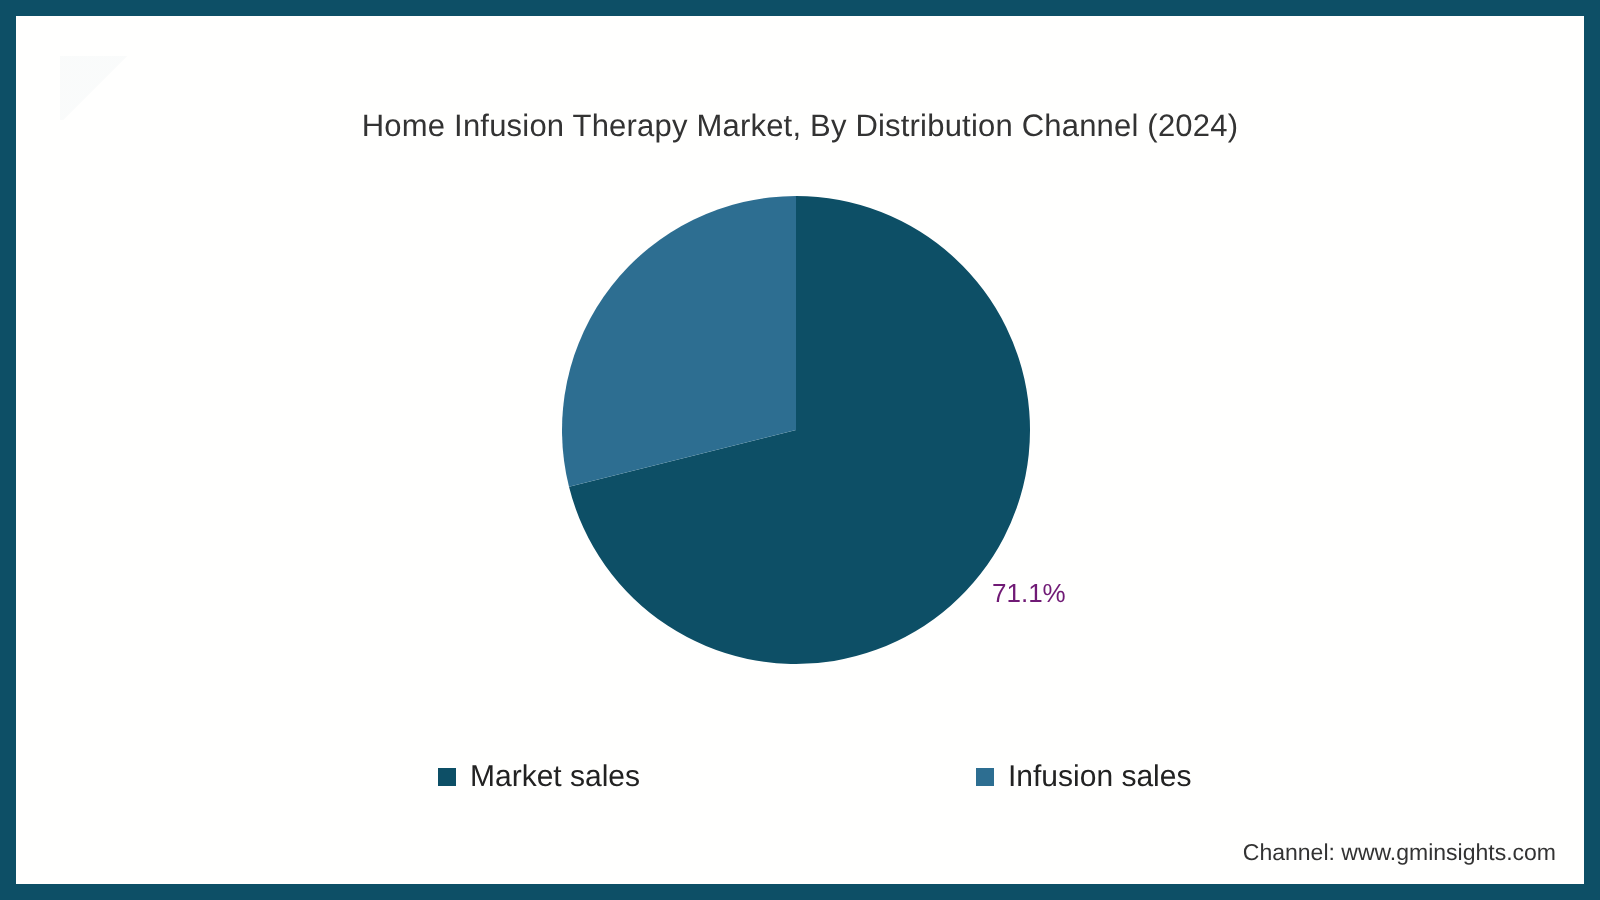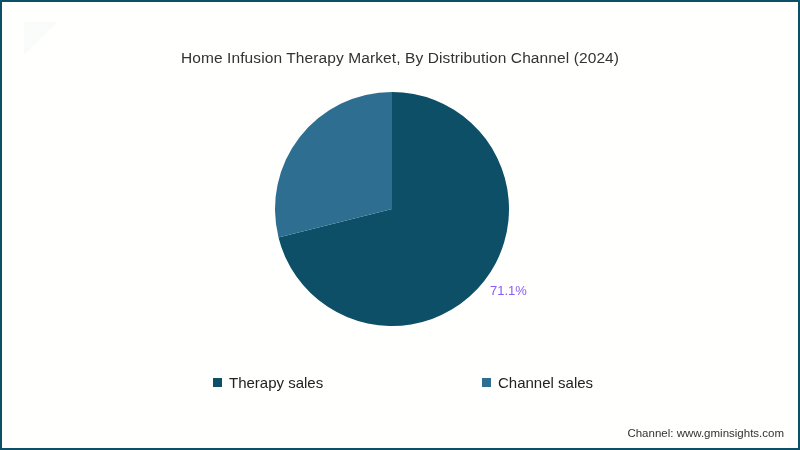--- a/index.html
+++ b/index.html
@@ -9,21 +9,21 @@
   }
   body {
     font-family: "Liberation Sans", sans-serif;
   }
   .figure {
     position: relative;
     width: 800px;
     height: 450px;
     box-sizing: border-box;
     background: #fffffe;
-    border: 2px solid #fca5a5;
+    border: 8px solid #fca5a5;
     overflow: hidden;
   }
   .chart-title {
     position: absolute;
     top: 47px;
     left: 0;
     width: 100%;
     text-align: center;
     font-size: 15.5px;
     color: #333333;
@@ -41,21 +41,21 @@
     display: block;
     width: 244px;
     height: 244px;
     overflow: visible;
   }
   .slice-label {
     position: absolute;
     left: 488px;
     top: 281px;
     font-size: 13px;
-    color: #8b5cf6;
+    color: #701a75;
     white-space: nowrap;
   }
   .legend {
     position: absolute;
     left: 0;
     top: 370px;
     width: 800px;
     height: 24px;
   }
   .legend-item {
@@ -112,23 +112,23 @@
         <path id="slice-1" d="M 122 122 L 8.50 150.38 A 117 117 0 0 1 122.00 5.00 Z" fill="#2d6e91"></path>
       </g>
     </svg>
   </div>
 
   <div class="slice-label">71.1%</div>
 
   <div class="legend">
     <div class="legend-item item-0">
       <span class="legend-swatch" id="swatch-0" style="background: rgb(13, 79, 102);"></span>
-      <span class="legend-text">Therapy sales</span>
+      <span class="legend-text">Market sales</span>
     </div>
     <div class="legend-item item-1">
       <span class="legend-swatch" id="swatch-1" style="background: rgb(45, 110, 145);"></span>
-      <span class="legend-text">Channel sales</span>
+      <span class="legend-text">Infusion sales</span>
     </div>
   </div>
 
   <div class="source">Channel: www.gminsights.com</div>
 
 </div>
 
 </body></html>

